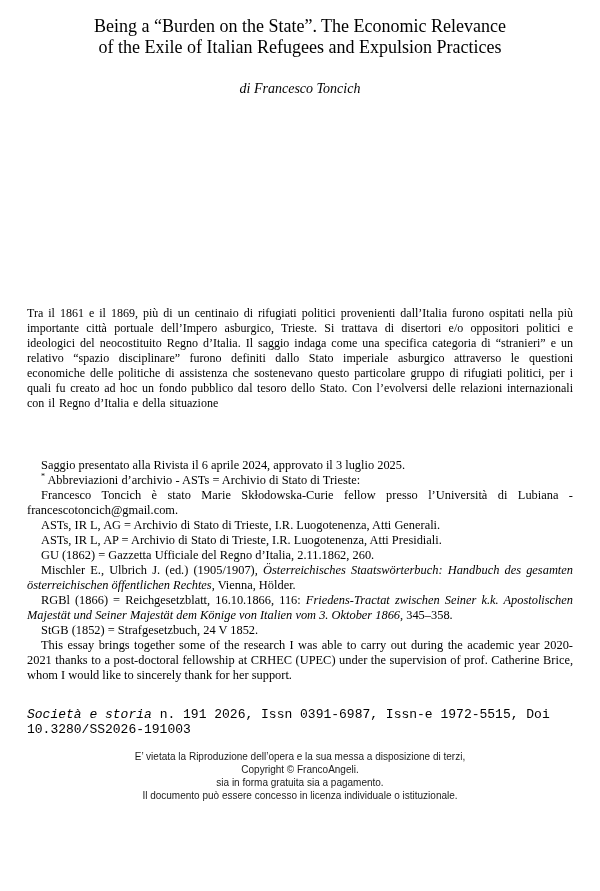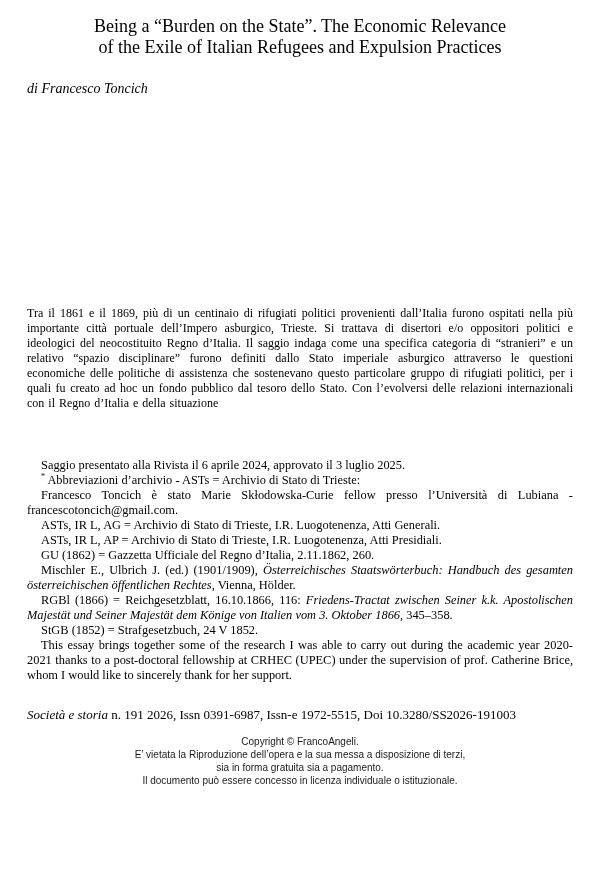--- a/index.html
+++ b/index.html
@@ -18,21 +18,21 @@
     padding: 16px 27px 0 27px;
   }
   .title {
     text-align: center;
     font-size: 18px;
     line-height: 21px;
     font-weight: normal;
   }
   .author {
     margin-top: 23px;
-    text-align: left;
+    text-align: center;
     font-size: 14px;
     font-style: italic;
   }
   .abstract {
     margin-top: 209px;
     font-size: 12px;
     line-height: 15px;
     text-align: justify;
     word-spacing: 1px;
   }
@@ -47,20 +47,21 @@
   }
   .footnotes sup {
     font-size: 8px;
     vertical-align: super;
     line-height: 0;
   }
   .journal-line {
     margin-top: 24px;
     font-size: 13px;
     line-height: 15px;
+    font-family: Liberation Mono, monospace;
   }
   .copyright {
     margin-top: 13px;
     text-align: center;
     font-family: "Liberation Sans", sans-serif;
     font-size: 10px;
     line-height: 13px;
     color: #1a1a1a;
   }
   i.bk { font-style: italic; }
@@ -80,31 +81,31 @@
 
     <p class="abstract">Tra il 1861 e il 1869, più di un centinaio di rifugiati politici provenienti dall’Italia furono ospitati nella più importante città portuale dell’Impero asburgico, Trieste. Si trattava di disertori e/o oppositori politici e ideologici del neocostituito Regno d’Italia. Il saggio indaga come una specifica categoria di “stranieri” e un relativo “spazio disciplinare” furono definiti dallo Stato imperiale asburgico attraverso le questioni economiche delle politiche di assistenza che sostenevano questo particolare gruppo di rifugiati politici, per i quali fu creato ad hoc un fondo pubblico dal tesoro dello Stato. Con l’evolversi delle relazioni internazionali con il Regno d’Italia e della situazione</p>
 
     <div class="footnotes">
       <p>Saggio presentato alla Rivista il 6 aprile 2024, approvato il 3 luglio 2025.</p>
       <p><sup>*</sup><span> Abbreviazioni d’archivio - ASTs = Archivio di Stato di Trieste:</span></p>
       <p>Francesco Toncich è stato Marie Skłodowska-Curie fellow presso l’Università di Lubiana - francescotoncich@gmail.com.</p>
       <p>ASTs, IR L, AG = Archivio di Stato di Trieste, I.R. Luogotenenza, Atti Generali.</p>
       <p>ASTs, IR L, AP = Archivio di Stato di Trieste, I.R. Luogotenenza, Atti Presidiali.</p>
       <p>GU (1862) = Gazzetta Ufficiale del Regno d’Italia, 2.11.1862, 260.</p>
-      <p><span>Mischler E., Ulbrich J. (ed.) (1901/1909), </span><i class="bk">Österreichisches Staatswörterbuch: Handbuch des gesamten österreichischen öffentlichen Rechtes</i><span>, Vienna, Hölder.</span></p>
+      <p><span>Mischler E., Ulbrich J. (ed.) (1905/1907), </span><i class="bk">Österreichisches Staatswörterbuch: Handbuch des gesamten österreichischen öffentlichen Rechtes</i><span>, Vienna, Hölder.</span></p>
       <p><span>RGBl (1866) = Reichgesetzblatt, 16.10.1866, 116: </span><i class="bk">Friedens-Tractat zwischen Seiner k.k. Apostolischen Majestät und Seiner Majestät dem Könige von Italien vom 3. Oktober 1866</i><span>, 345–358.</span></p>
       <p>StGB (1852) = Strafgesetzbuch, 24 V 1852.</p>
       <p>This essay brings together some of the research I was able to carry out during the academic year 2020-2021 thanks to a post-doctoral fellowship at CRHEC (UPEC) under the supervision of prof. Catherine Brice, whom I would like to sincerely thank for her support.</p>
     </div>
 
     <div class="journal-line">
       <i class="bk">Società e storia</i><span> n. 191 2026, Issn 0391-6987, Issn-e 1972-5515, Doi 10.3280/SS2026-191003</span>
     </div>
 
     <div class="copyright">
+      <div>E’ vietata la Riproduzione dell’opera e la sua messa a disposizione di terzi,</div>
       <div>Copyright © FrancoAngeli.</div>
-      <div>E’ vietata la Riproduzione dell’opera e la sua messa a disposizione di terzi,</div>
       <div>sia in forma gratuita sia a pagamento.</div>
       <div>Il documento può essere concesso in licenza individuale o istituzionale.</div>
     </div>
 
   </div>
 </div>
 
 </body></html>

